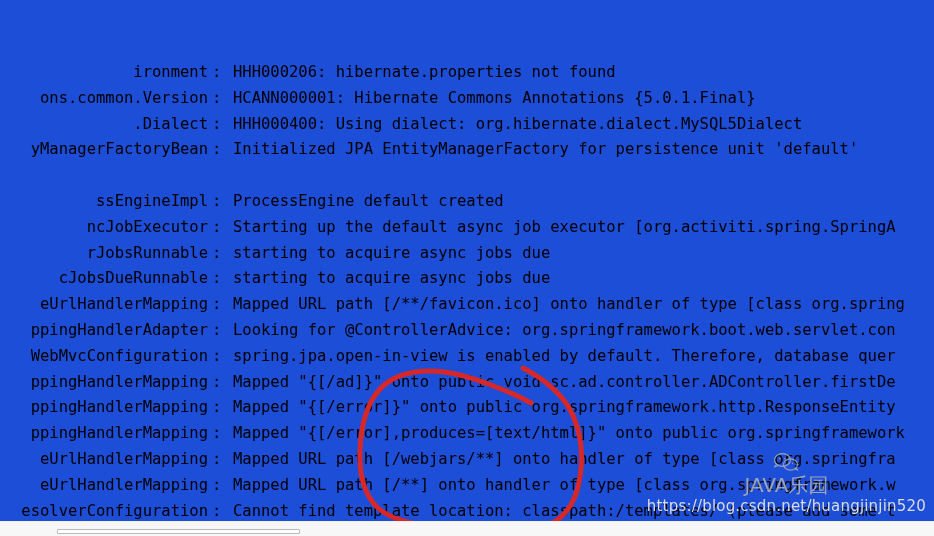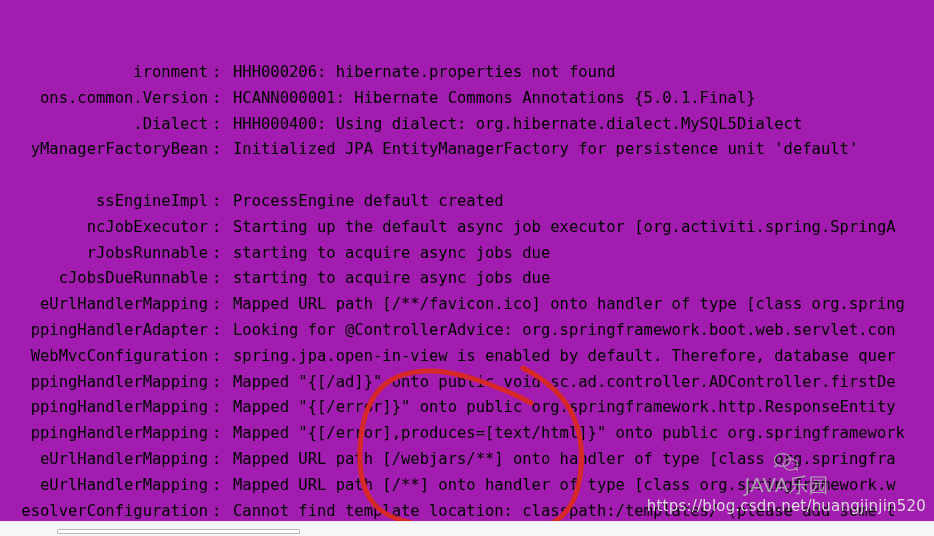--- a/index.html
+++ b/index.html
@@ -11,21 +11,21 @@
     width: 934px;
     height: 536px;
     overflow: hidden;
     font-family: "DejaVu Sans Mono", "Liberation Mono", monospace;
   }
 
   #console-root {
     position: relative;
     width: 934px;
     height: 536px;
-    background: #a21caf;
+    background: #1d4ed8;
     overflow: hidden;
   }
 
   
   #log-viewport {
     position: absolute;
     left: 0;
     top: 0;
     width: 934px;
     height: 522px;

